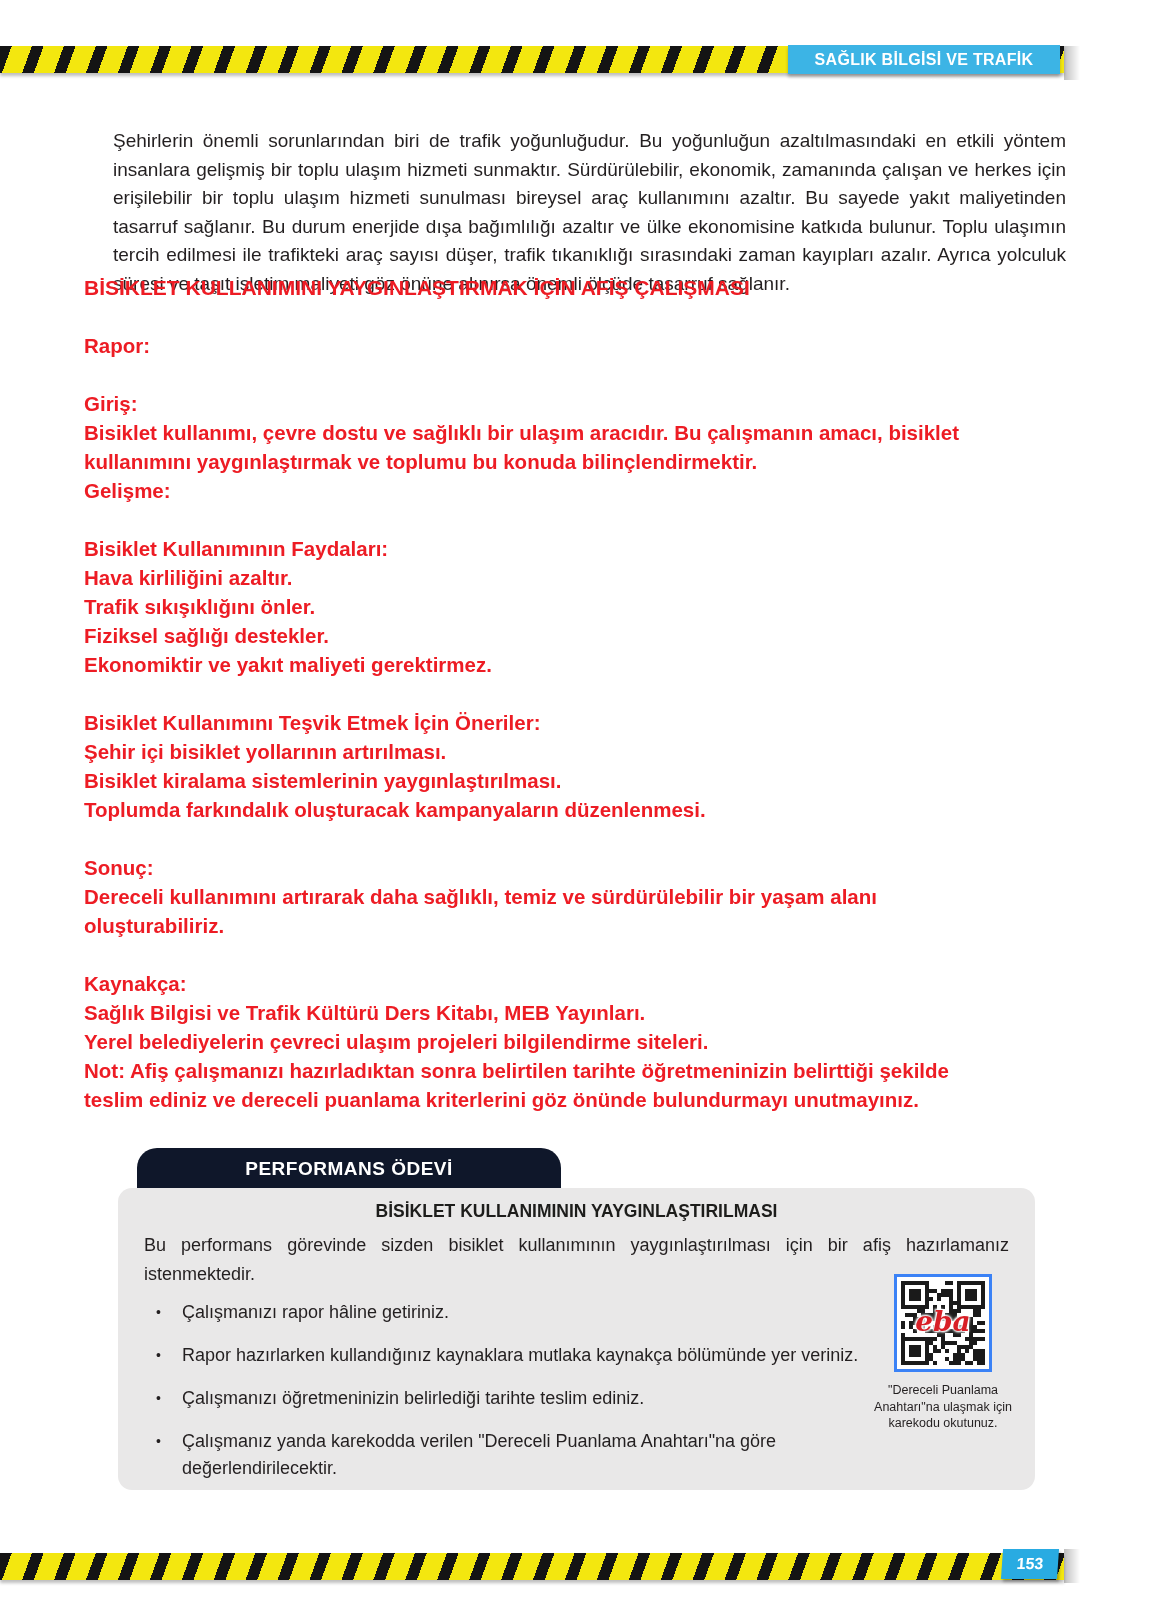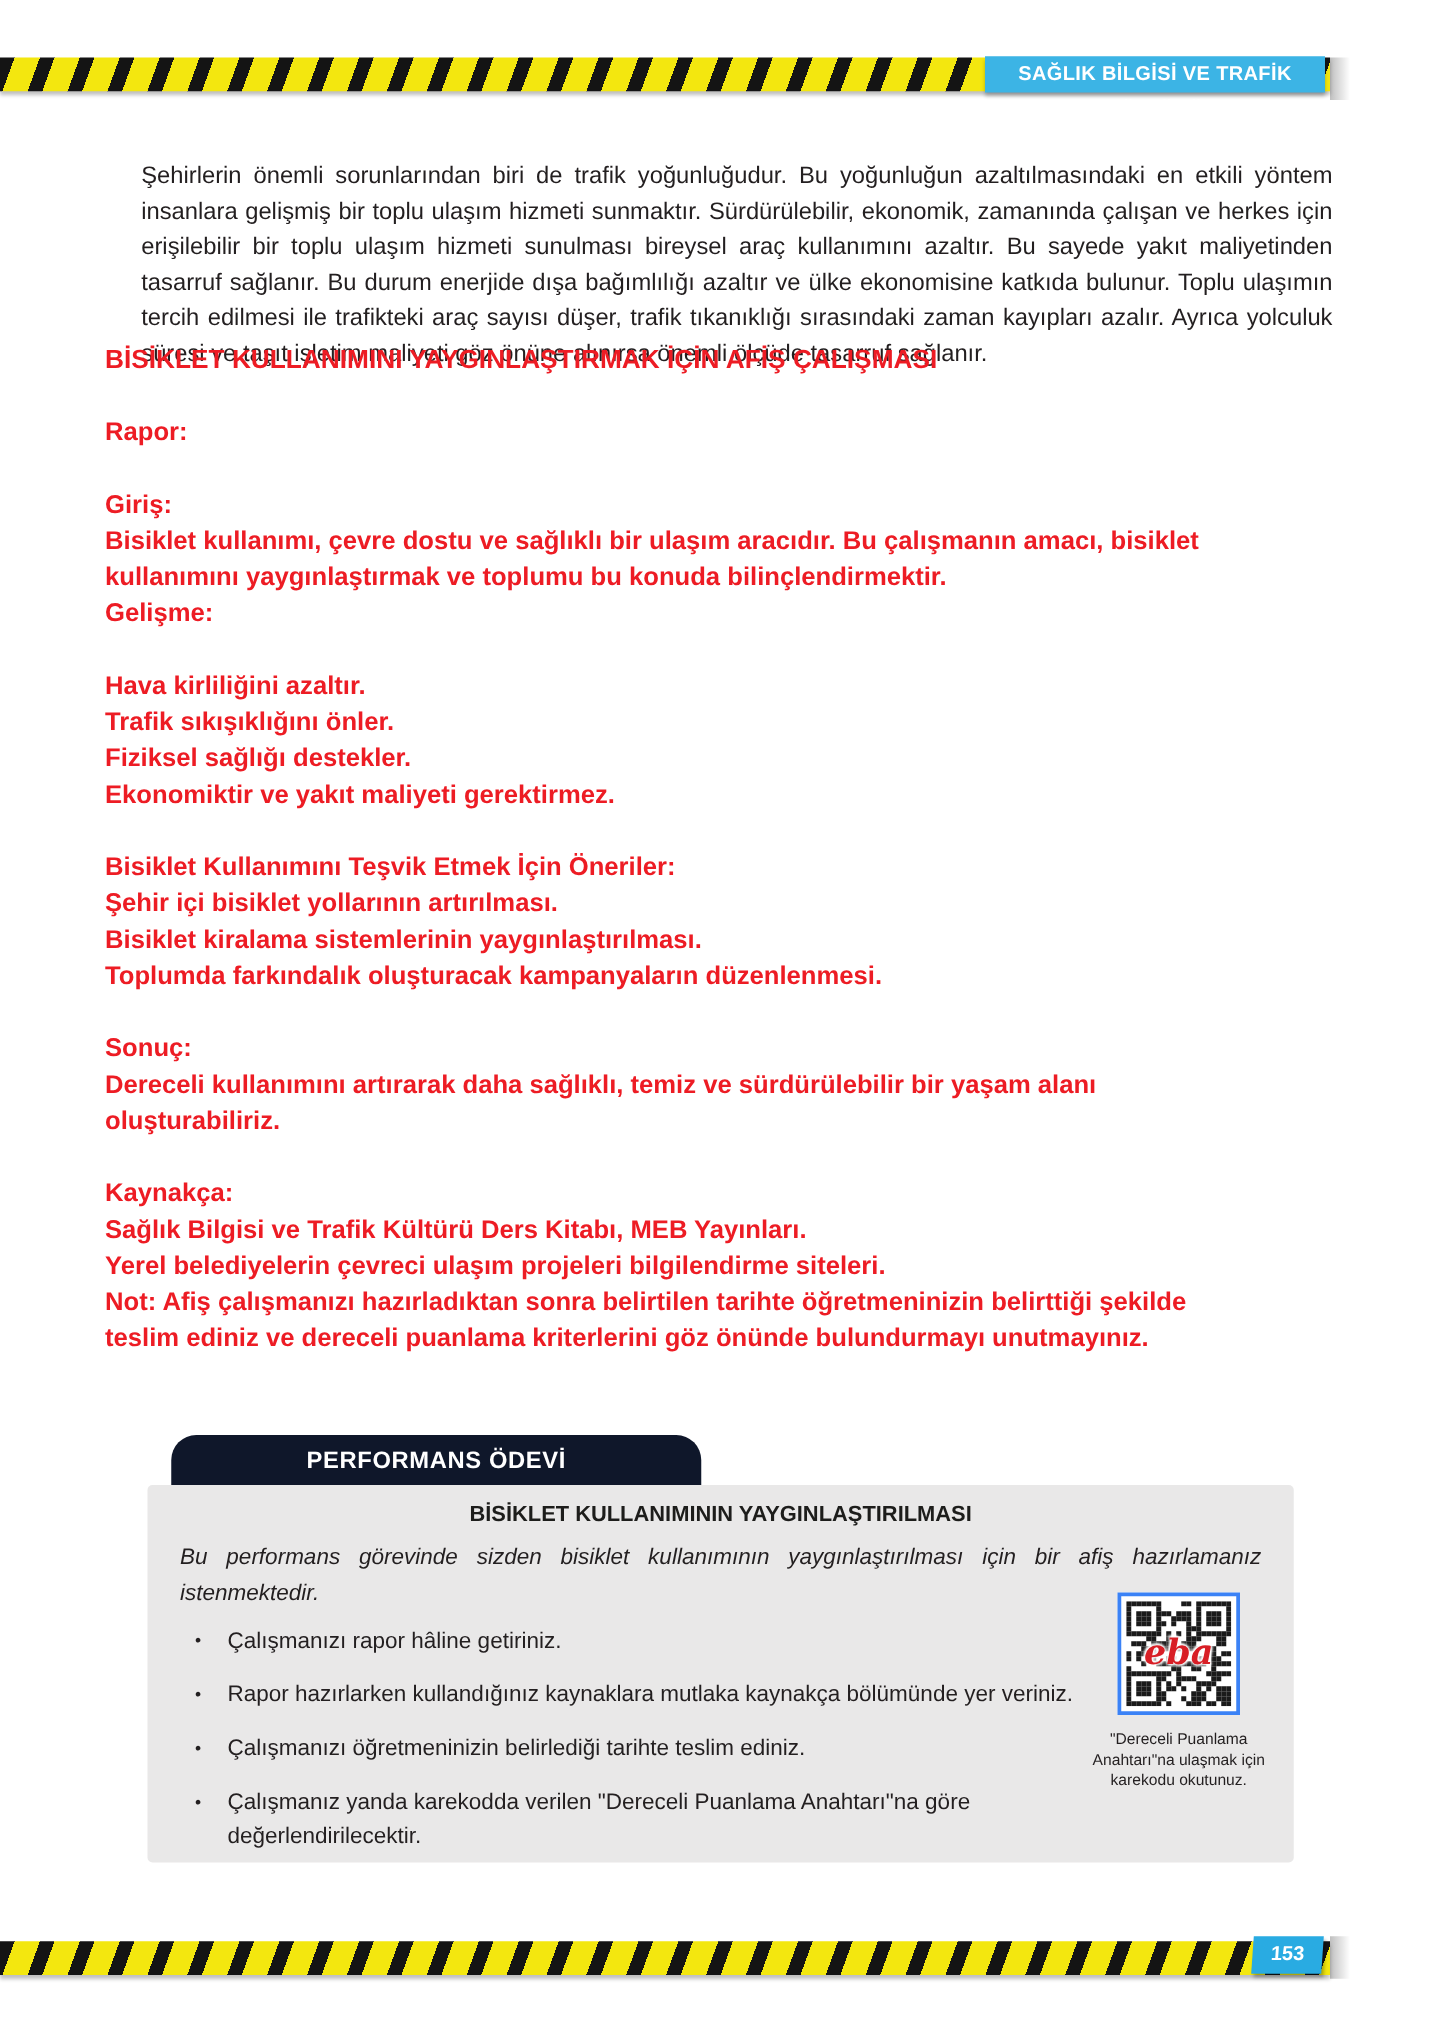--- a/index.html
+++ b/index.html
@@ -52,27 +52,27 @@
 
   
   .task-tab{
     position:absolute;left:137px;top:1148px;width:424px;height:40px;
     background:#0f172a;border-radius:20px 20px 0 0;
     color:#fff;font-weight:bold;font-size:19px;line-height:42px;
     text-align:center;letter-spacing:.5px;
   }
   .task-box{
     position:absolute;left:118px;top:1188px;width:917px;height:302px;
-    background:#e9e8e8;border-radius:4px;
+    background:#e9e8e8;border-radius:14px;
   }
   .task-title{
     margin-top:13px;text-align:center;font-weight:bold;font-size:17.5px;color:#1d1d1b;
   }
   .task-intro{
-    margin:9px 26px 0 26px;font-size:18px;line-height:29px;text-align:justify;color:#231f20;font-style:italic;
+    margin:9px 26px 0 26px;font-size:18px;line-height:29px;text-align:justify;color:#231f20;
   }
   .bullets{margin:10px 0 0 36px;width:748px;}
   .bullet{display:flex;margin-bottom:15px;font-size:18px;line-height:27px;color:#231f20;}
   .dot{flex:0 0 26px;text-align:left;padding-left:2px;}
   .dot::before{content:"•";font-size:14px;position:relative;top:-1px;}
   .bullet-text{flex:1;}
 
   
   .qr-wrap{position:absolute;right:22px;top:86px;width:140px;text-align:center;}
   .qr{
@@ -111,20 +111,21 @@
         <div class="act-line">Giriş:</div>
 
         <div class="act-line">Bisiklet kullanımı, çevre dostu ve sağlıklı bir ulaşım aracıdır. Bu çalışmanın amacı, bisiklet</div>
 
         <div class="act-line">kullanımını yaygınlaştırmak ve toplumu bu konuda bilinçlendirmektir.</div>
 
         <div class="act-line">Gelişme:</div>
 
         <div class="act-line"></div>
 
+        <div class="act-line">Bisiklet Kullanımının Faydaları:</div>
 
         <div class="act-line">Hava kirliliğini azaltır.</div>
 
         <div class="act-line">Trafik sıkışıklığını önler.</div>
 
         <div class="act-line">Fiziksel sağlığı destekler.</div>
 
         <div class="act-line">Ekonomiktir ve yakıt maliyeti gerektirmez.</div>
 
         <div class="act-line"></div>

